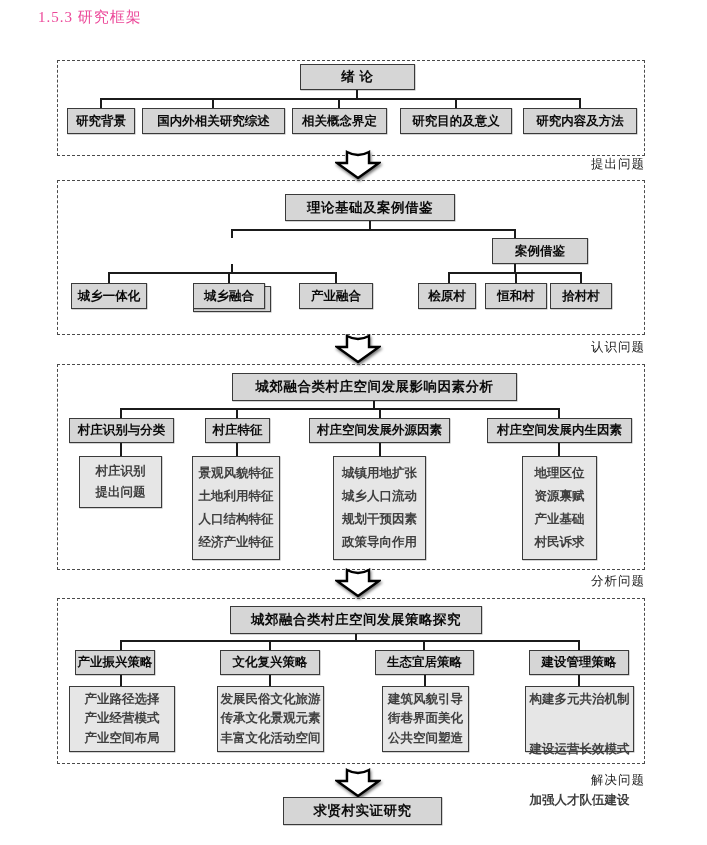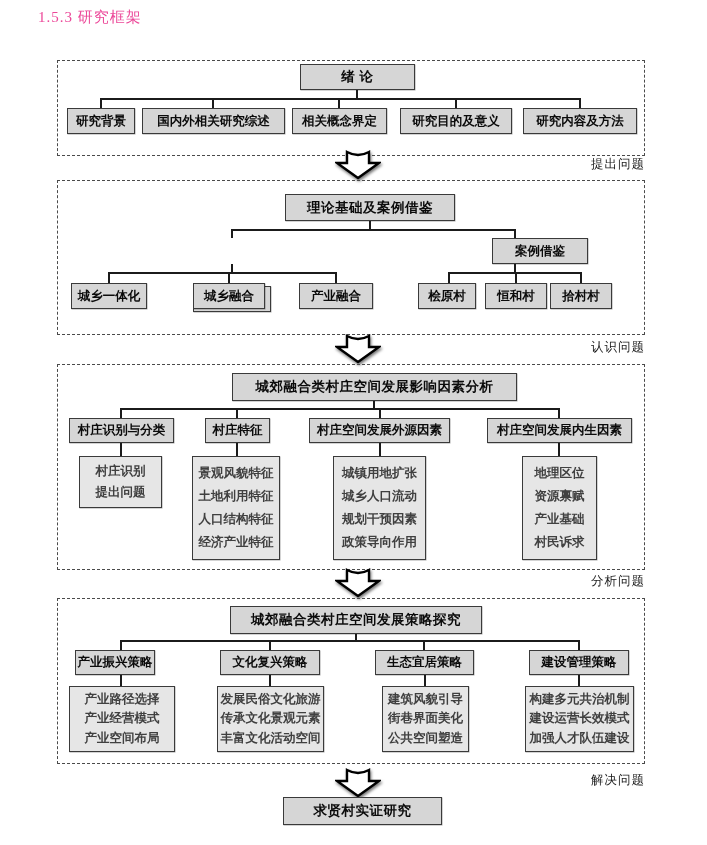--- a/index.html
+++ b/index.html
@@ -159,21 +159,21 @@
   <div class="leaf" style="left:217px;top:686px;width:107px;height:66px;">
     <span>发展民俗文化旅游</span>
     <span>传承文化景观元素</span>
     <span>丰富文化活动空间</span>
   </div>
   <div class="leaf" style="left:382px;top:686px;width:87px;height:66px;">
     <span>建筑风貌引导</span>
     <span>街巷界面美化</span>
     <span>公共空间塑造</span>
   </div>
-  <div class="leaf" style="left:525px;top:686px;width:109px;height:66px;">
+  <div class="leaf" style="left:525px;top:686px;width:109px;height:66px;gap:31px;">
     <span>构建多元共治机制</span>
     <span>建设运营长效模式</span>
     <span>加强人才队伍建设</span>
   </div>
 
   <svg class="flow-arrow" style="left:335px;top:768px;" width="46" height="30" viewBox="0 0 46 30">
     <path d="M12,2 Q23,8 34,2 L34,13 L44,13 L23,28 L2,13 L12,13 Z" fill="#ffffff" stroke="#000" stroke-width="2.4"></path>
   </svg>
   <div class="stage-label" style="left:591px;top:772px;">解决问题</div>
 

